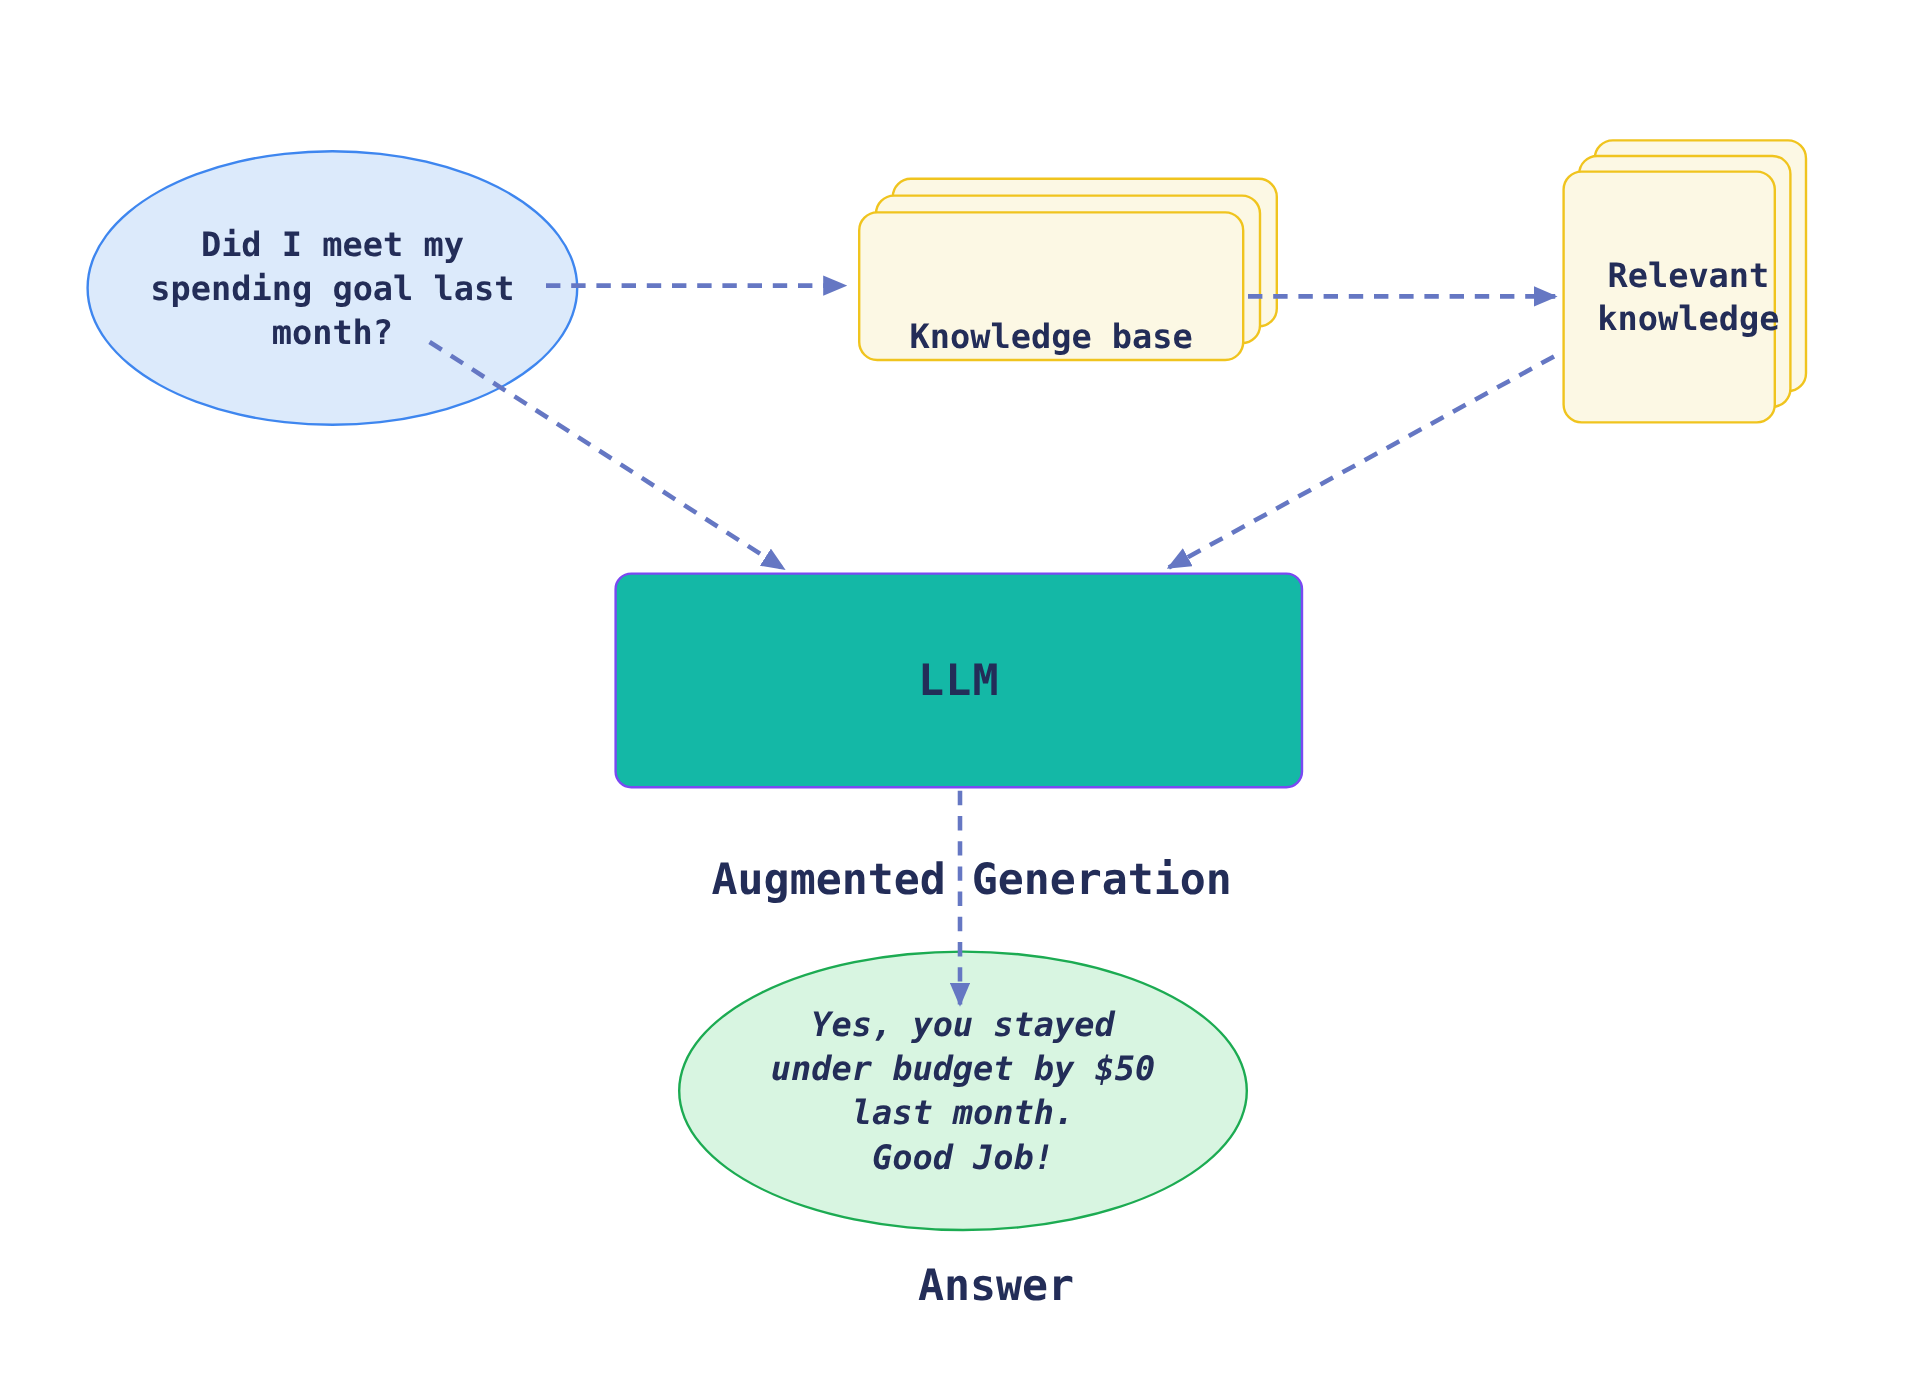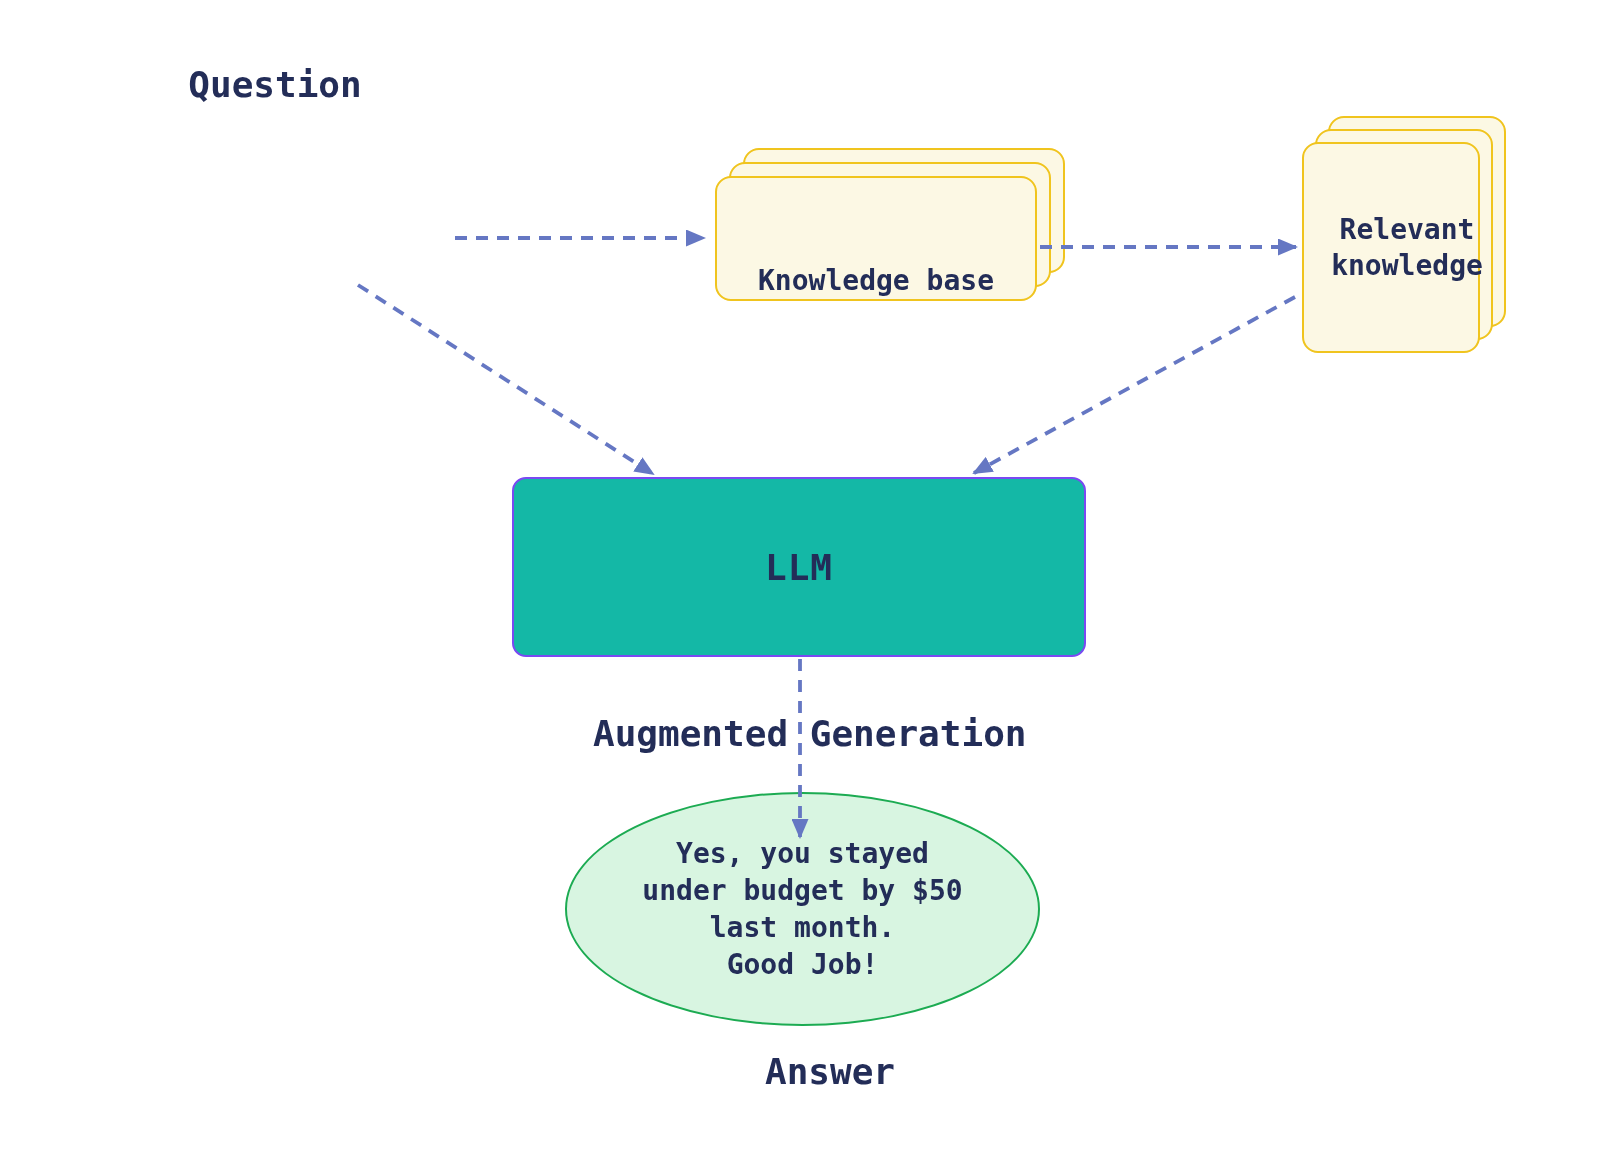--- a/index.html
+++ b/index.html
@@ -38,20 +38,21 @@
     left: 72px; top: 125px;
     width: 410px; height: 230px;
     background: #DCEAFB;
     border: 2px solid #3E86EF;
   }
   .ellipse-answer {
     left: 565px; top: 792px;
     width: 475px; height: 234px;
     background: #D8F5E1;
     border: 2px solid #1CAB52;
+    font-style: italic;
   }
   .ellipse-text {
     font-size: 28px;
     font-weight: bold;
     line-height: 37px;
     text-align: center;
     white-space: pre-line;
   }
   .card {
     position: absolute;
@@ -105,22 +106,26 @@
     height: 1150px;
     pointer-events: none;
     z-index: 5;
   }
 </style>
 </head>
 <body>
 
 <div class="canvas">
 
-  <div class="node-label question-label">Question</div>
 
+  <div class="ellipse ellipse-question">
+    <div class="ellipse-text">Did I meet my
+spending goal last
+month?</div>
+  </div>
 
   <div>
     <div class="card kb-size kb-back"></div>
     <div class="card kb-size kb-mid"></div>
     <div class="card kb-size kb-front">
       <div class="card-text">Knowledge base</div>
     </div>
   </div>
 
   <div>

